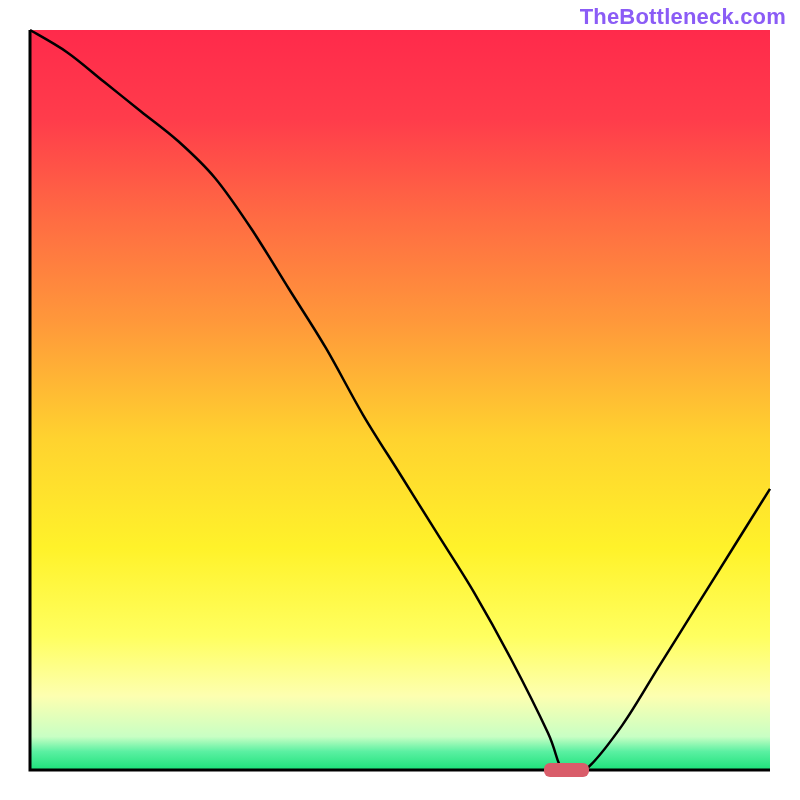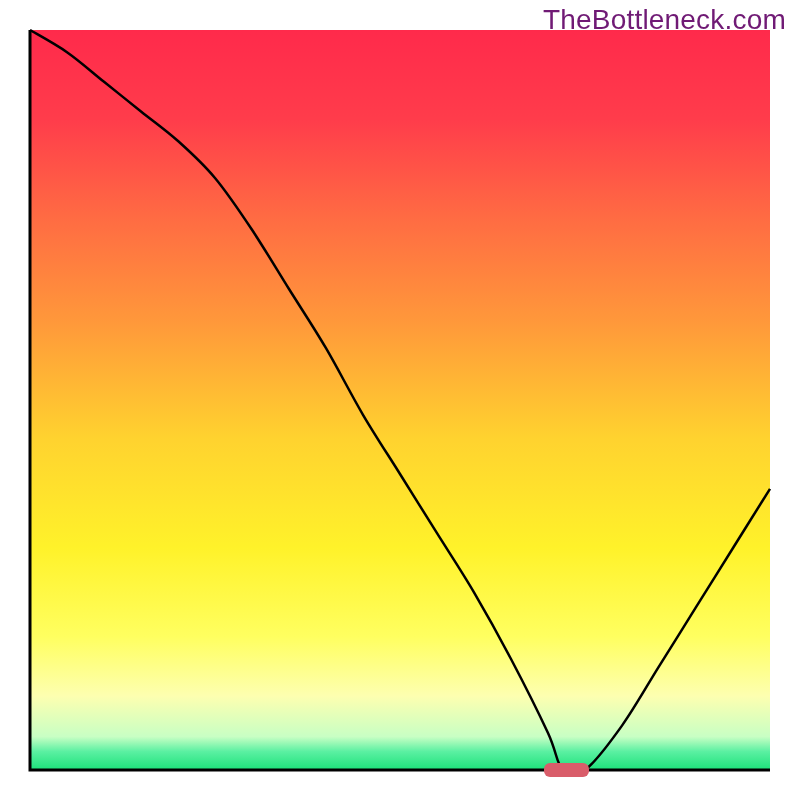--- a/index.html
+++ b/index.html
@@ -13,23 +13,23 @@
   }
   .wrap {
     position: relative;
     width: 800px;
     height: 800px;
   }
   .watermark {
     position: absolute;
     top: 4px;
     right: 14px;
-    font-size: 28px;
-    font-weight: 400;
-    color: #701a75;
+    font-size: 22px;
+    font-weight: 700;
+    color: #8b5cf6;
     letter-spacing: 0.2px;
     z-index: 3;
   }
   svg.chart {
     position: absolute;
     inset: 0;
     z-index: 1;
   }
   .axis-line {
     stroke: #000;

